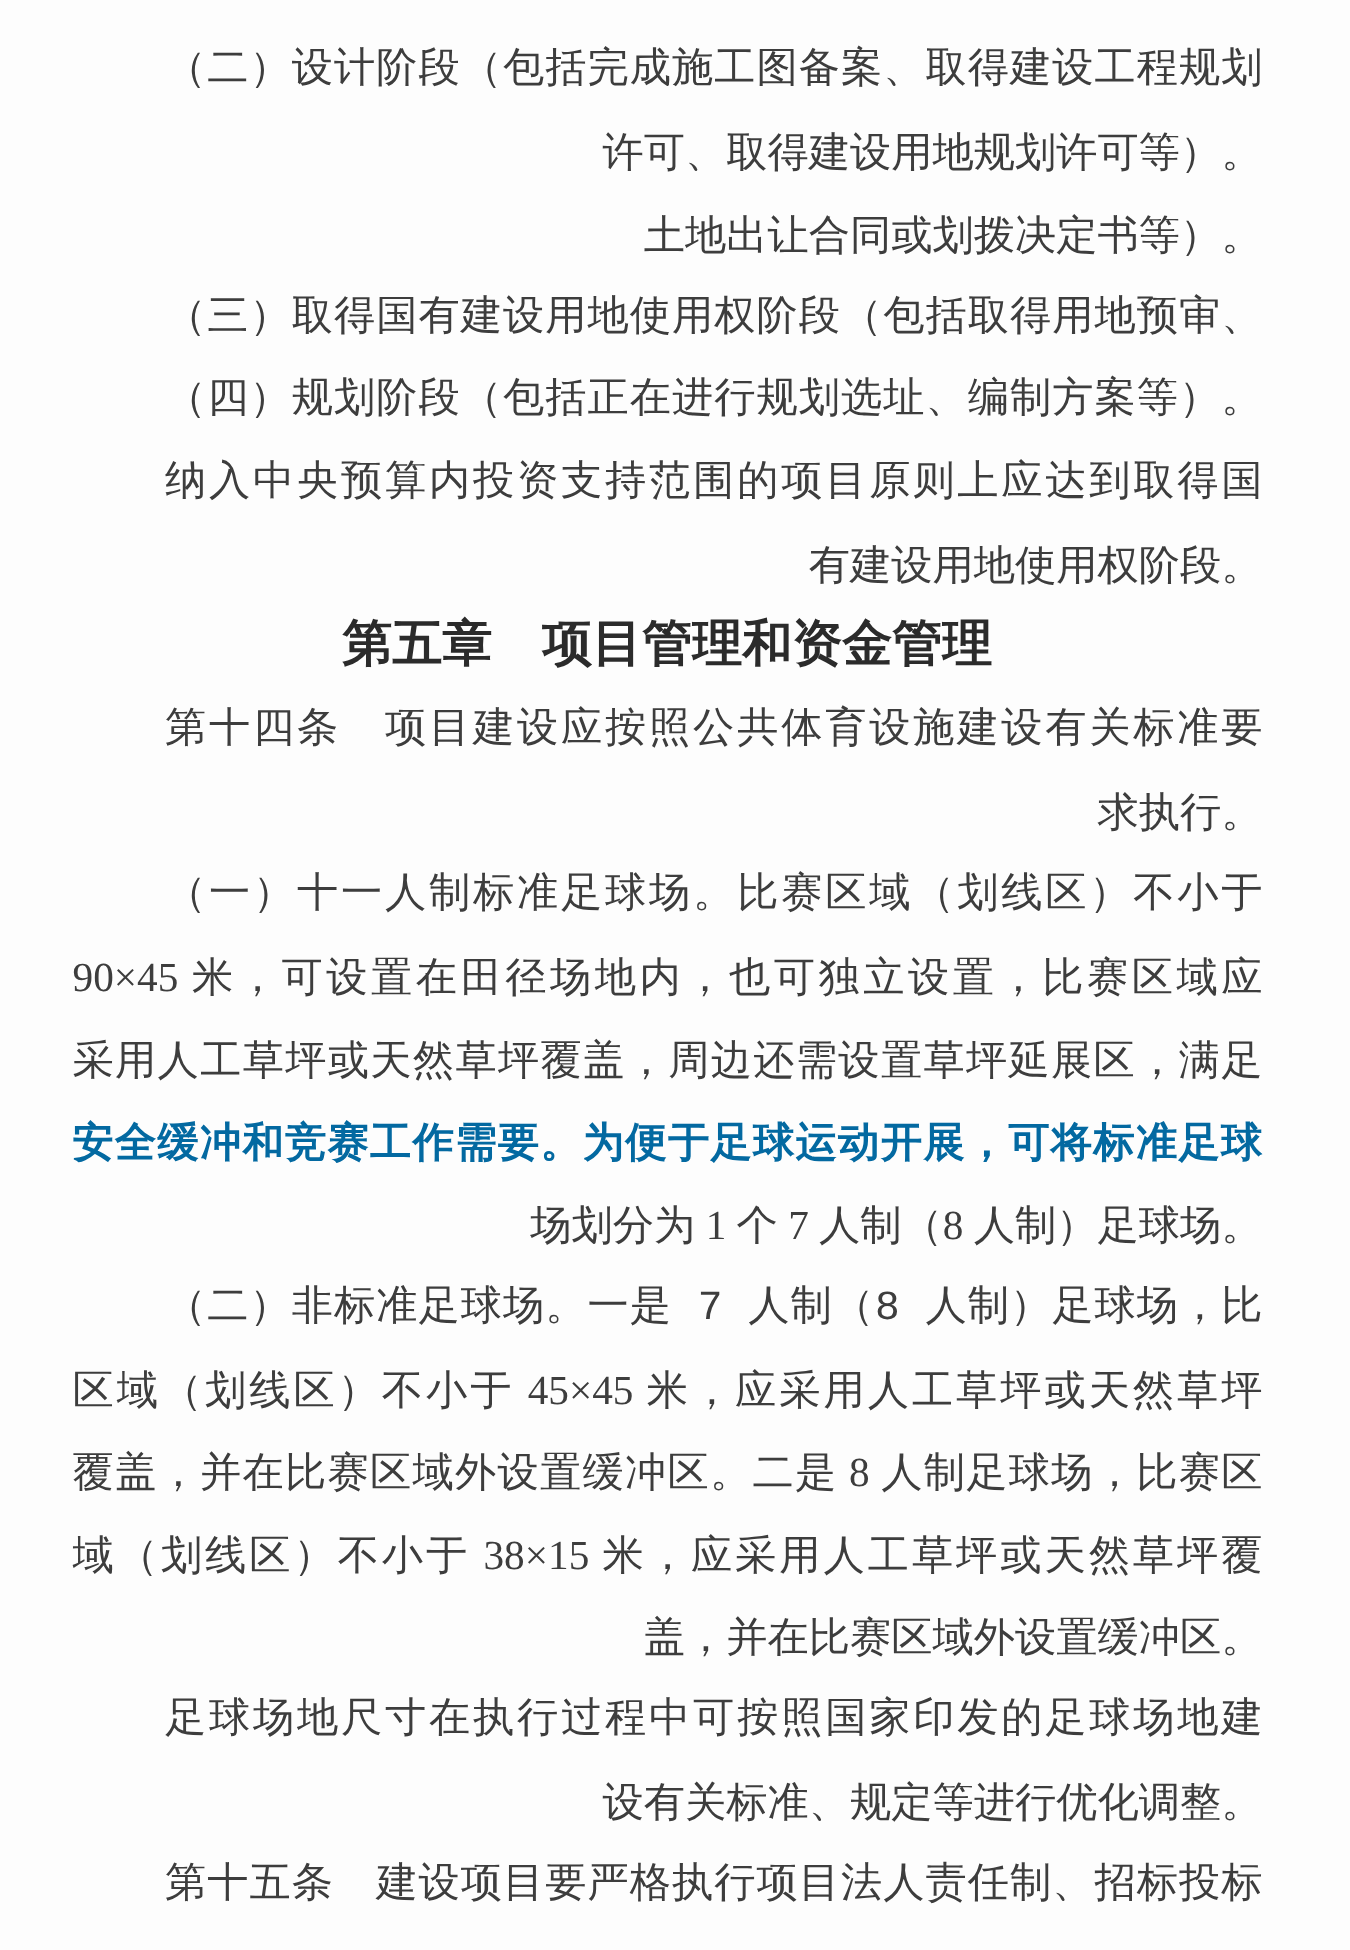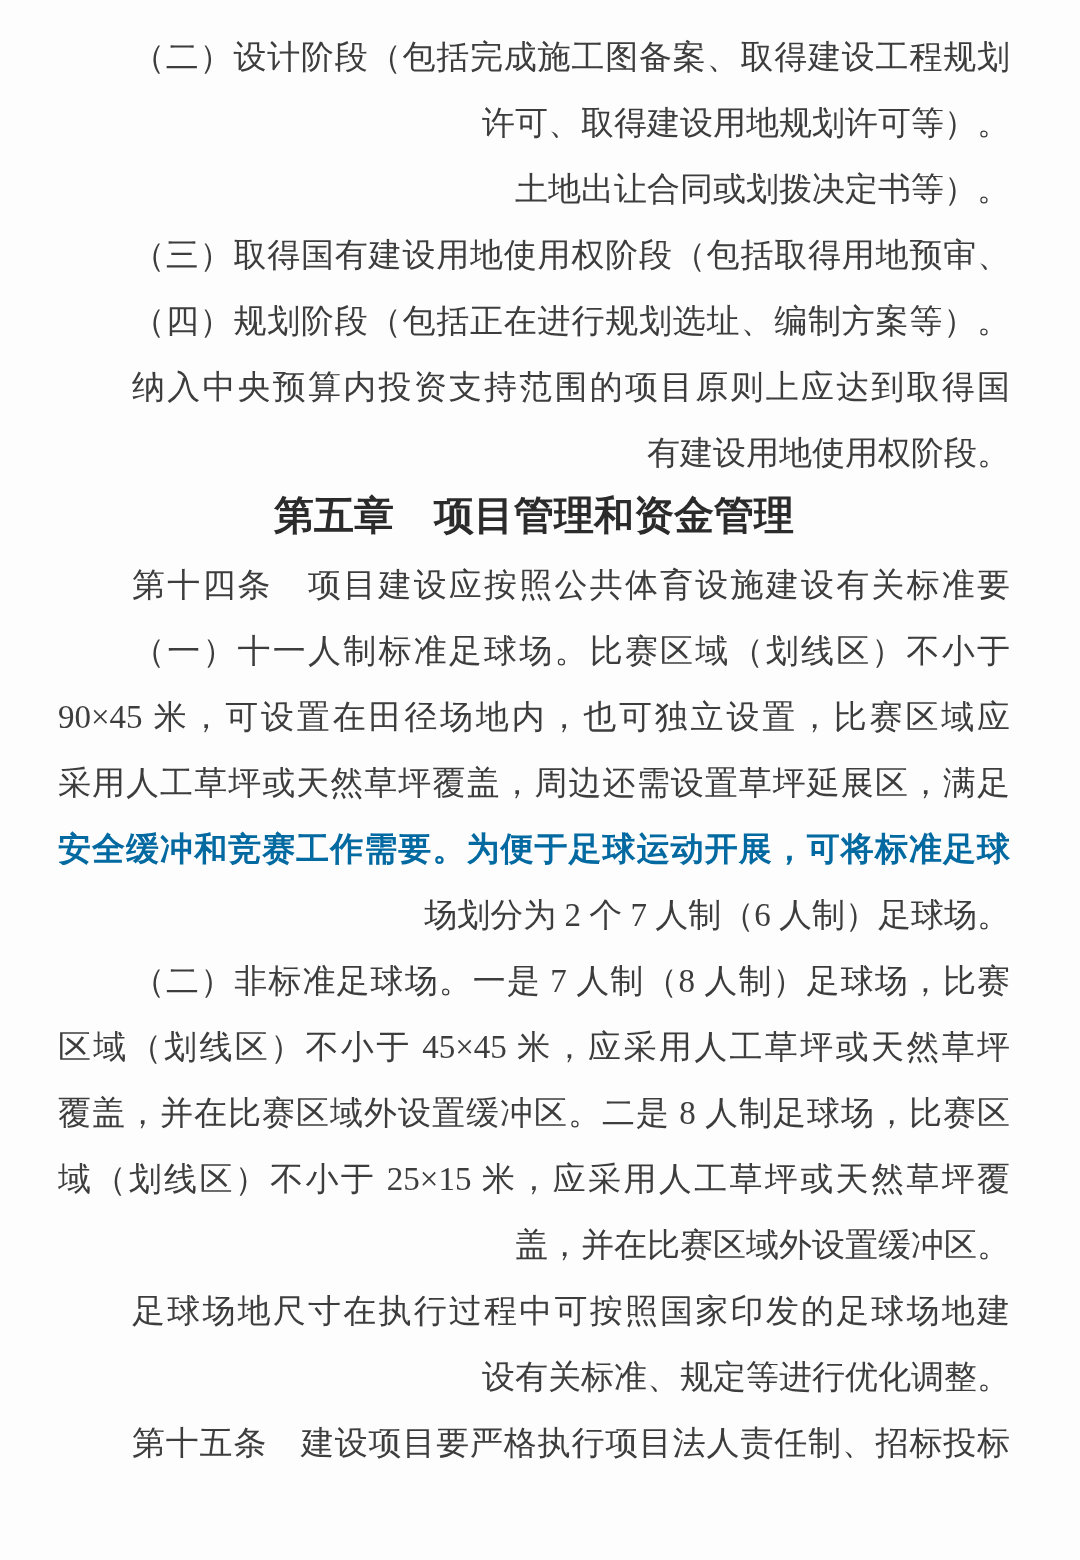--- a/index.html
+++ b/index.html
@@ -30,20 +30,21 @@
     color: #3d3d3d;
     text-align: right;
     overflow: hidden;
   }
   .line.just {
     text-align: justify;
     text-align-last: justify;
   }
   .line.indent {
     text-indent: 74px;
+    font-family: Liberation Mono, monospace;
   }
   .line.heading {
     font-family: Liberation Mono, monospace;
     font-weight: bold;
     font-size: 40px;
     color: #2b2b2b;
     text-align: center;
     text-align-last: center;
     text-indent: 0;
   }
@@ -55,27 +56,28 @@
   <div class="doc-body" id="doc-body">
       <div class="line indent just" style="color: rgb(61, 61, 61);">（二）设计阶段（包括完成施工图备案、取得建设工程规划</div>
       <div class="line" style="color: rgb(61, 61, 61);">许可、取得建设用地规划许可等）。</div>
       <div class="line" style="color: rgb(61, 61, 61);">土地出让合同或划拨决定书等）。</div>
       <div class="line indent just" style="color: rgb(61, 61, 61);">（三）取得国有建设用地使用权阶段（包括取得用地预审、</div>
       <div class="line indent just" style="color: rgb(61, 61, 61);">（四）规划阶段（包括正在进行规划选址、编制方案等）。</div>
       <div class="line indent just" style="color: rgb(61, 61, 61);">纳入中央预算内投资支持范围的项目原则上应达到取得国</div>
       <div class="line" style="color: rgb(61, 61, 61);">有建设用地使用权阶段。</div>
       <div class="line heading" style="color: rgb(43, 43, 43);">第五章　项目管理和资金管理</div>
       <div class="line indent just" style="color: rgb(61, 61, 61);">第十四条　项目建设应按照公共体育设施建设有关标准要</div>
+      <div class="line" style="color: rgb(61, 61, 61);">求执行。</div>
       <div class="line indent just" style="color: rgb(61, 61, 61);">（一）十一人制标准足球场。比赛区域（划线区）不小于</div>
       <div class="line just" style="color: rgb(61, 61, 61);">90×45 米，可设置在田径场地内，也可独立设置，比赛区域应</div>
       <div class="line just" style="color: rgb(61, 61, 61);">采用人工草坪或天然草坪覆盖，周边还需设置草坪延展区，满足</div>
       <div class="line just" style="color: #0369a1; font-weight: bold;">安全缓冲和竞赛工作需要。为便于足球运动开展，可将标准足球</div>
-      <div class="line" style="color: rgb(61, 61, 61);">场划分为 2 个 7 人制（6 人制）足球场。</div>
+      <div class="line" style="color: rgb(61, 61, 61);">场划分为 1 个 7 人制（8 人制）足球场。</div>
       <div class="line indent just" style="color: rgb(61, 61, 61);">（二）非标准足球场。一是 7 人制（8 人制）足球场，比赛</div>
       <div class="line just" style="color: rgb(61, 61, 61);">区域（划线区）不小于 45×45 米，应采用人工草坪或天然草坪</div>
       <div class="line just" style="color: rgb(61, 61, 61);">覆盖，并在比赛区域外设置缓冲区。二是 8 人制足球场，比赛区</div>
-      <div class="line just" style="color: rgb(61, 61, 61);">域（划线区）不小于 25×15 米，应采用人工草坪或天然草坪覆</div>
+      <div class="line just" style="color: rgb(61, 61, 61);">域（划线区）不小于 38×15 米，应采用人工草坪或天然草坪覆</div>
       <div class="line" style="color: rgb(61, 61, 61);">盖，并在比赛区域外设置缓冲区。</div>
       <div class="line indent just" style="color: rgb(61, 61, 61);">足球场地尺寸在执行过程中可按照国家印发的足球场地建</div>
       <div class="line" style="color: rgb(61, 61, 61);">设有关标准、规定等进行优化调整。</div>
       <div class="line indent just" style="color: rgb(61, 61, 61);">第十五条　建设项目要严格执行项目法人责任制、招标投标</div>
     </div>
 </div>
 
 </body></html>

